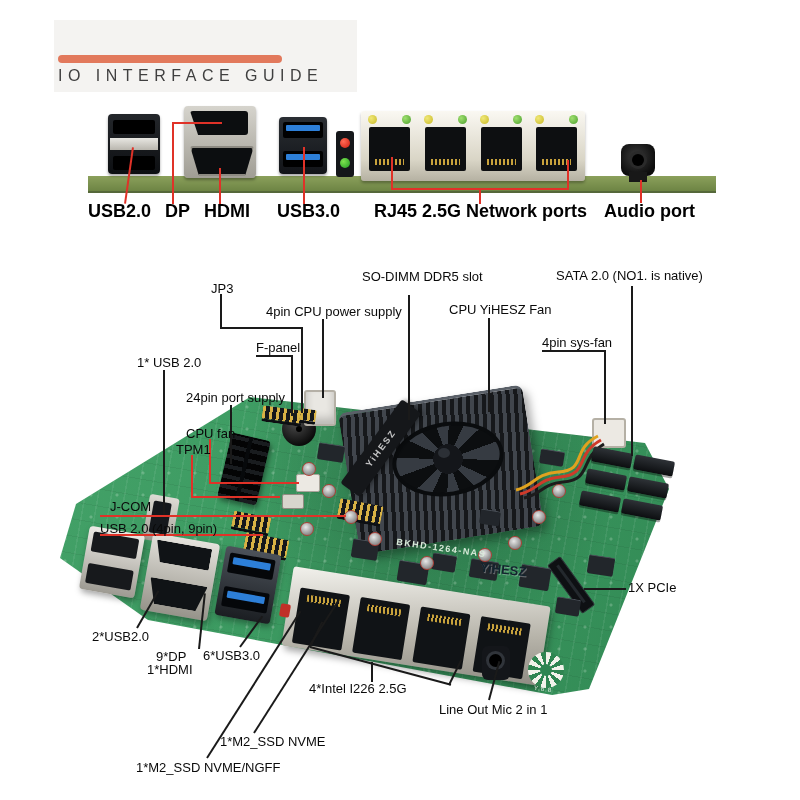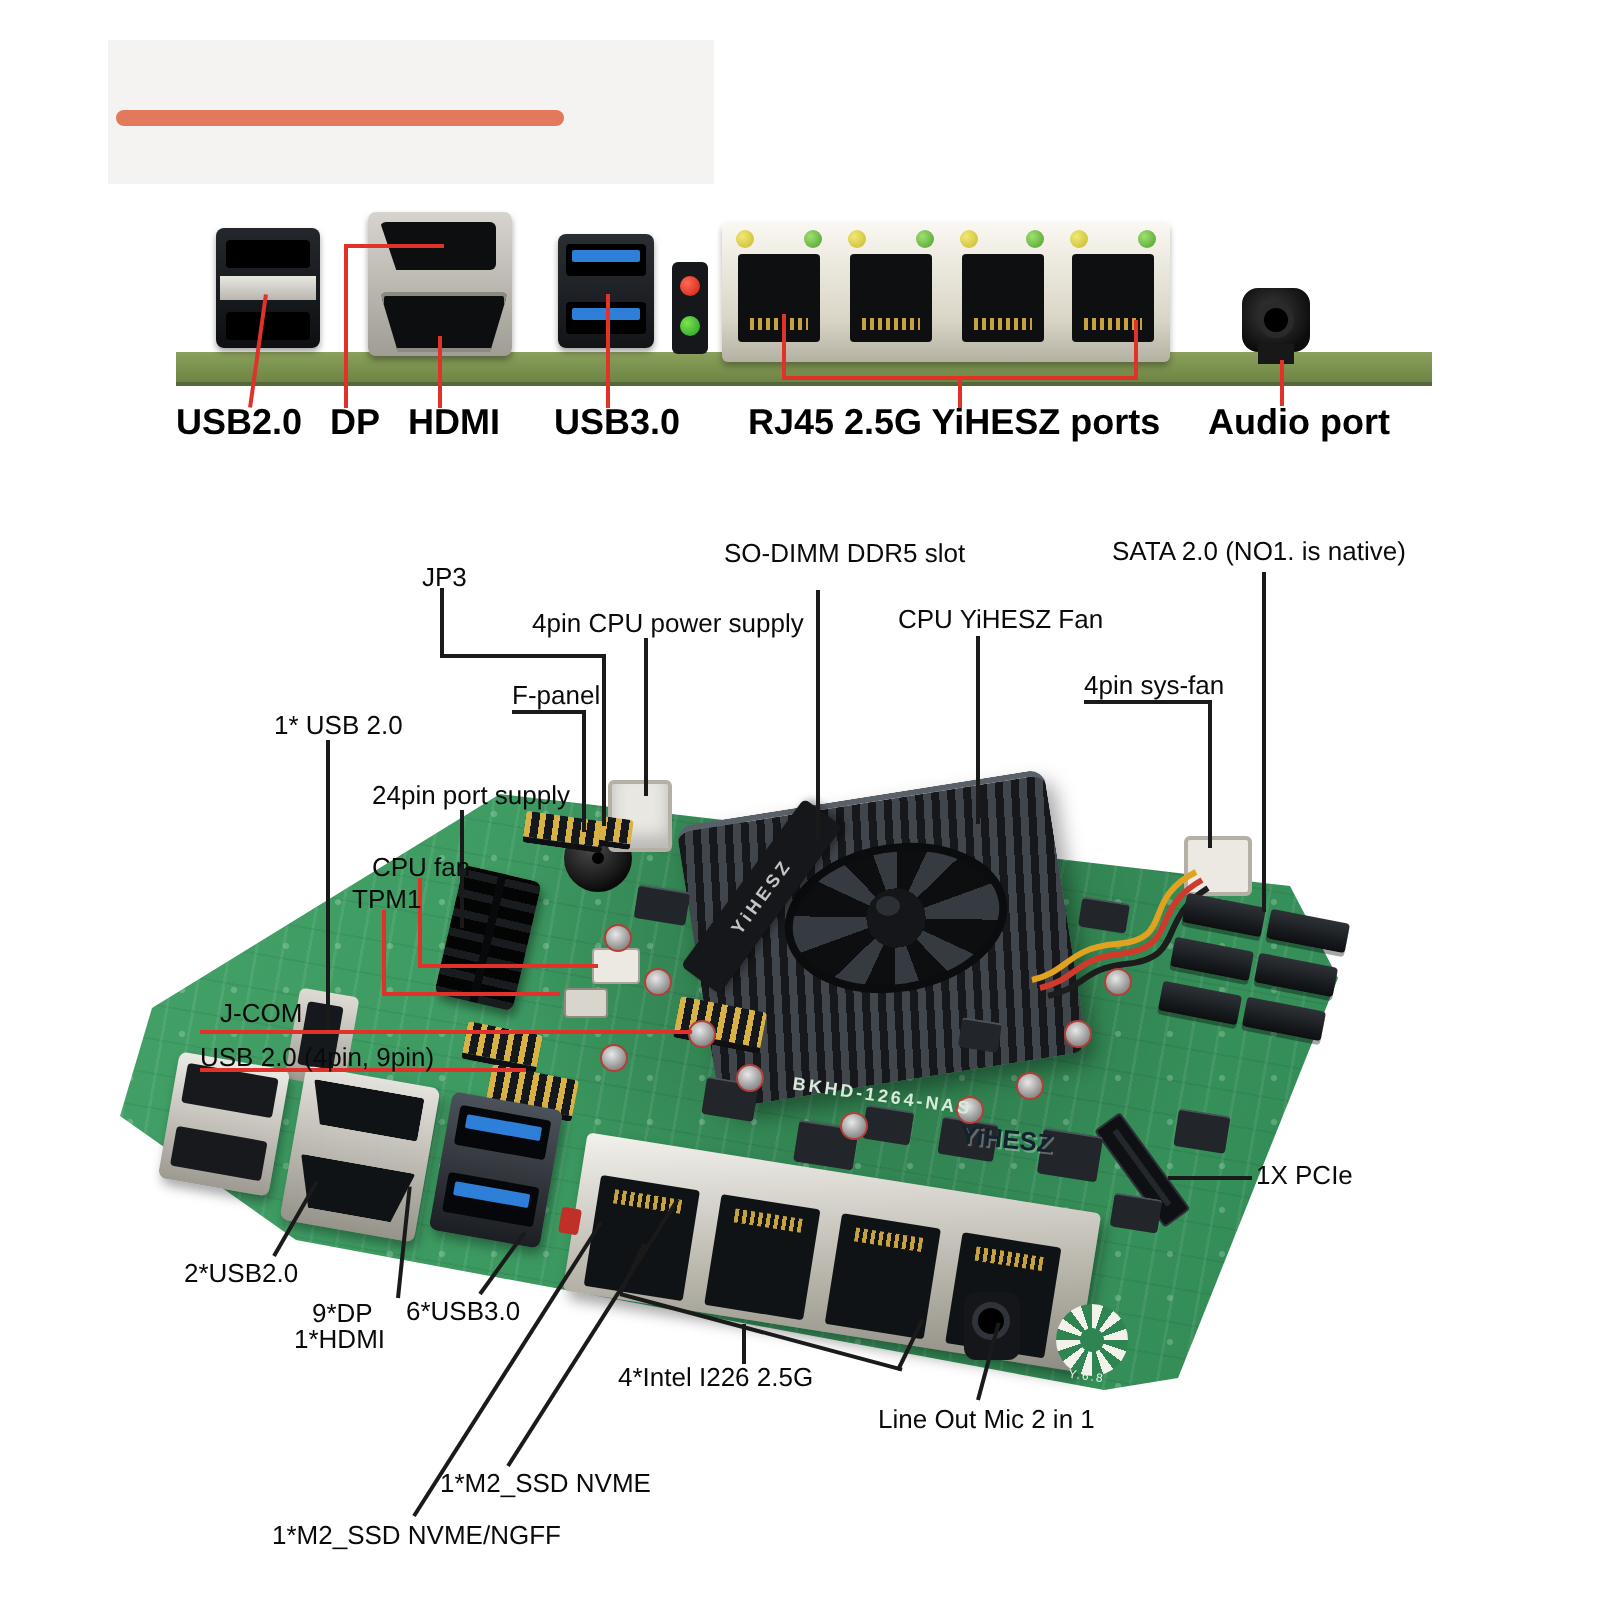--- a/index.html
+++ b/index.html
@@ -161,20 +161,21 @@
        transform:rotate(6deg);text-shadow:1px 1px 0 rgba(255,255,255,.3);}
   #ver-text{position:absolute;left:534px;top:686px;font-size:6px;color:#e8f2e8;transform:rotate(8deg);letter-spacing:1px;}
 </style>
 </head>
 <body>
 
 <div id="canvas">
 
   <div id="header"></div>
   <div id="title-underline"></div>
+  <div id="subtitle">IO INTERFACE GUIDE</div>
 
   <div id="pcb-bar"></div>
   <div id="s-usb2" class="shellblk">
     <div class="slot t"></div>
     <div class="band"></div>
     <div class="slot b"></div>
   </div>
   <div id="s-dphdmi" class="shellblk">
     <div class="dp"></div>
     <div class="hdmi"></div>
@@ -220,21 +221,21 @@
   <div class="rln v" style="left:391px;top:157px;height:33px"></div>
   <div class="rln h" style="left:391px;top:188px;width:178px"></div>
   <div class="rln v" style="left:567px;top:160px;height:30px"></div>
   <div class="rln v" style="left:479px;top:188px;height:16px"></div>
   <div class="rln v" style="left:640px;top:180px;height:23px"></div>
 
   <div class="plabel" id="pl-usb2">USB2.0</div>
   <div class="plabel" id="pl-dp">DP</div>
   <div class="plabel" id="pl-hdmi">HDMI</div>
   <div class="plabel" id="pl-usb3">USB3.0</div>
-  <div class="plabel" id="pl-rj45">RJ45 2.5G YiHESZ ports</div>
+  <div class="plabel" id="pl-rj45">RJ45 2.5G Network ports</div>
   <div class="plabel" id="pl-audio">Audio port</div>
 
   <div id="board"></div>
   <div id="hs" class="comp"></div>
   <div id="hs-fan" class="comp"></div>
   <div id="hs-hub" class="comp"></div>
   <div id="sodimm" class="comp">
     <span class="brand-v">YiHESZ</span>
   </div>
   <div id="atx24" class="comp"></div>

